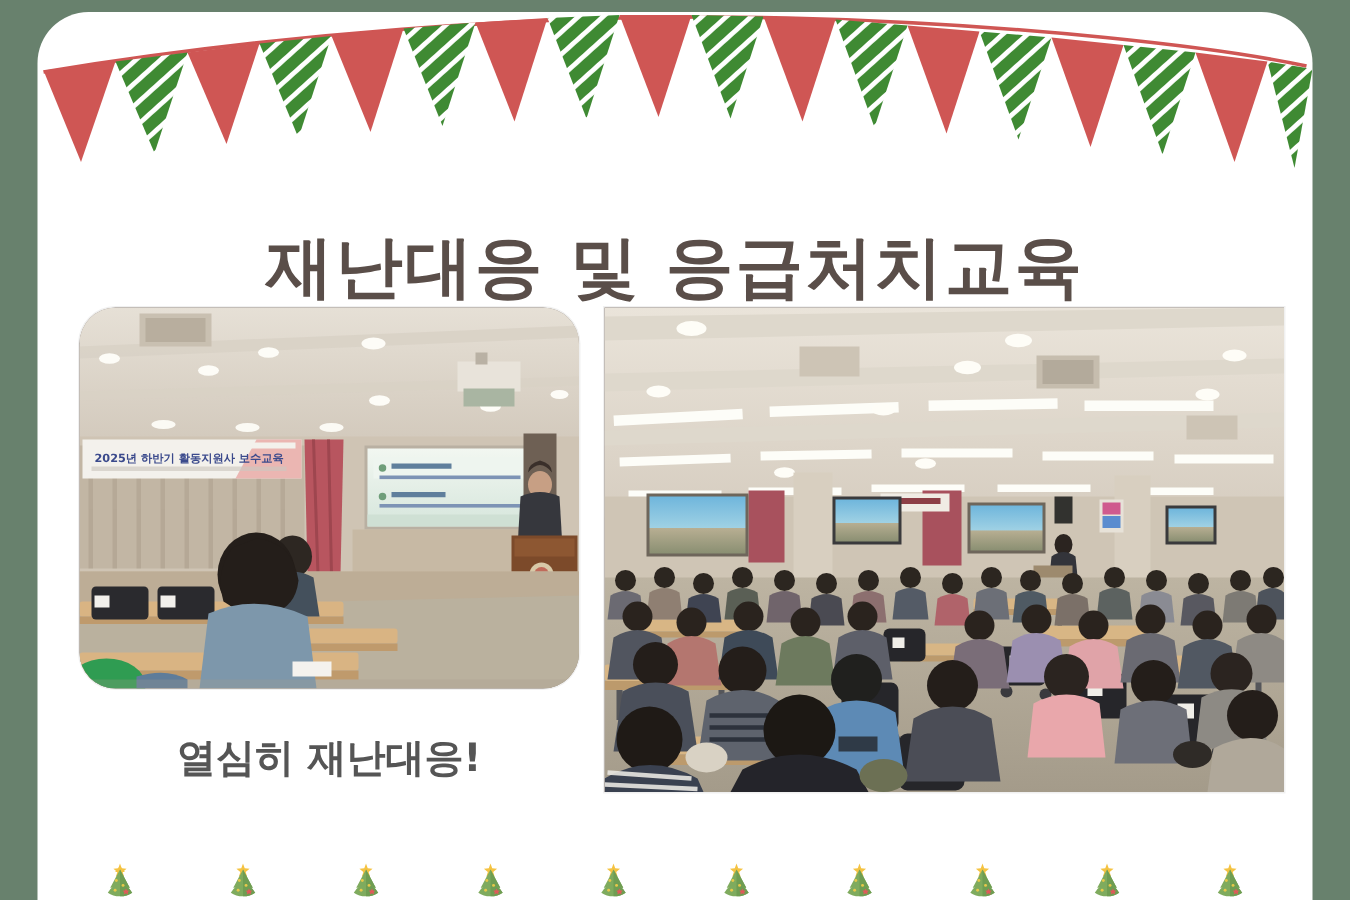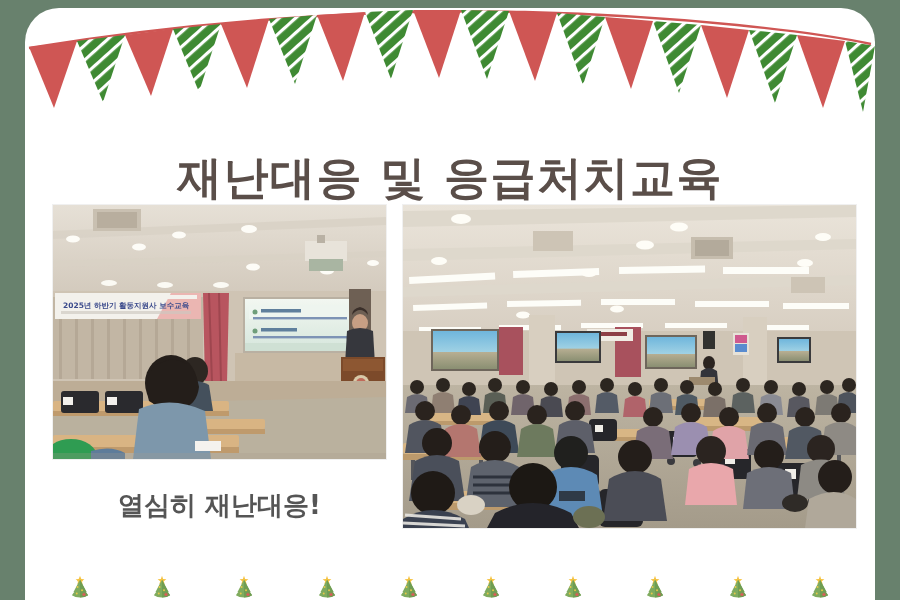--- a/index.html
+++ b/index.html
@@ -64,20 +64,21 @@
     position: absolute;
     overflow: hidden;
     background: #8d8279;
     box-shadow: 0 0 0 1px rgba(0,0,0,0.06);
   }
   #photo-left {
     left: 28px;
     top: 197px;
     width: 333px;
     height: 254px;
+    border-radius: 24px;
   }
   #photo-right {
     left: 378px;
     top: 197px;
     width: 453px;
     height: 323px;
   }
   .photo svg { display: block; width: 100%; height: 100%; }
 
   

